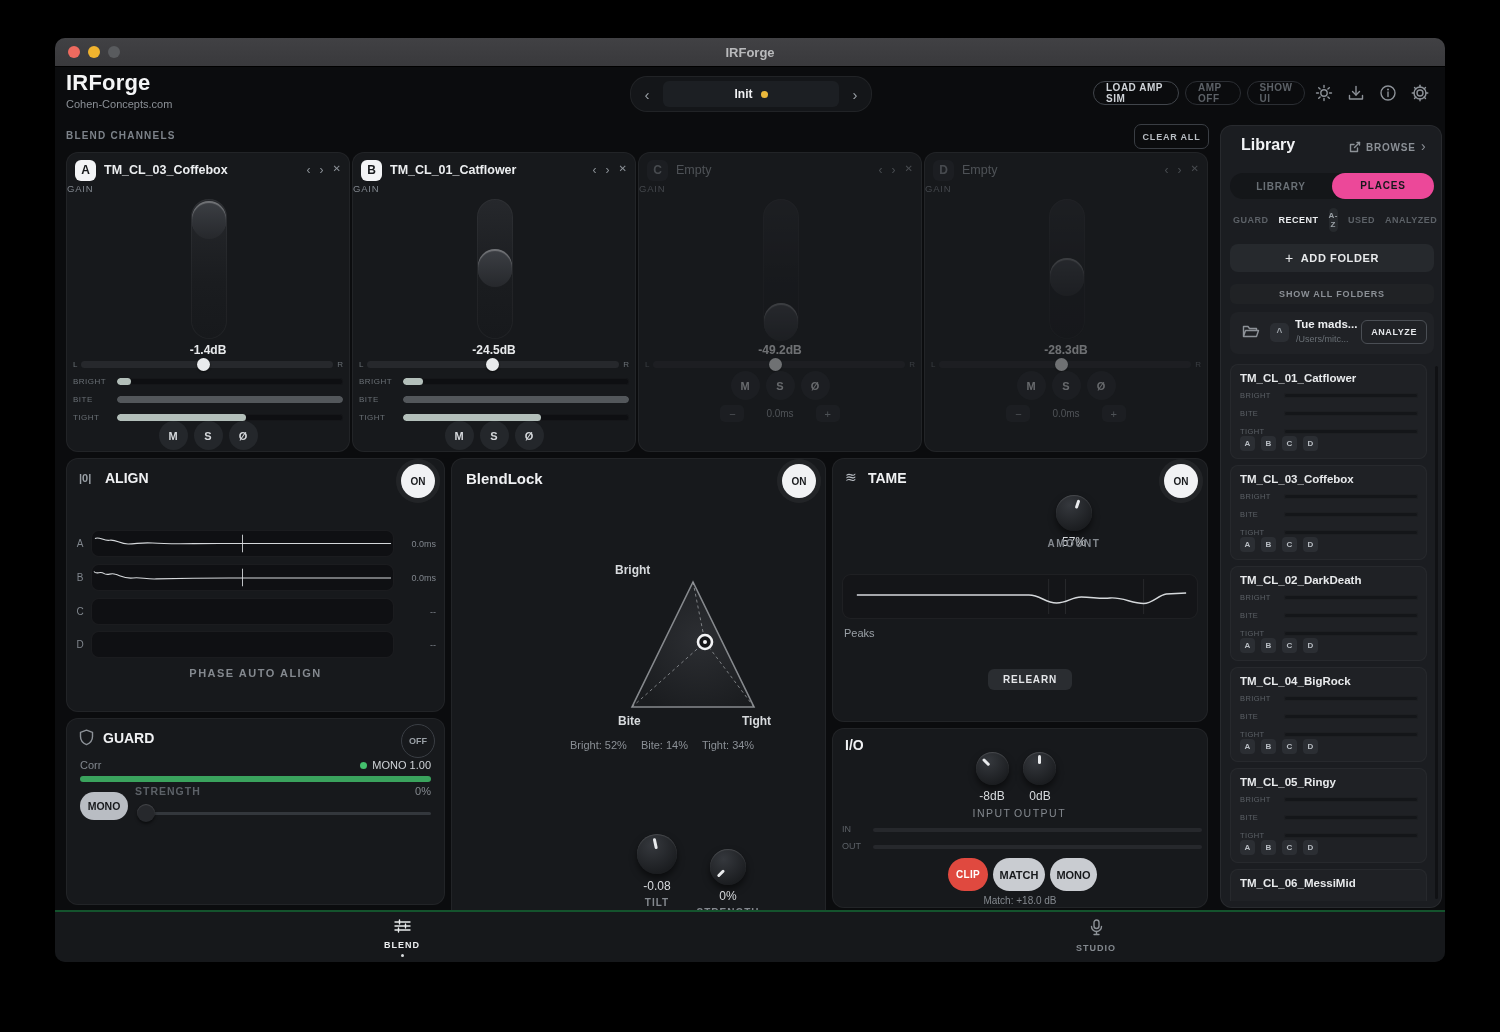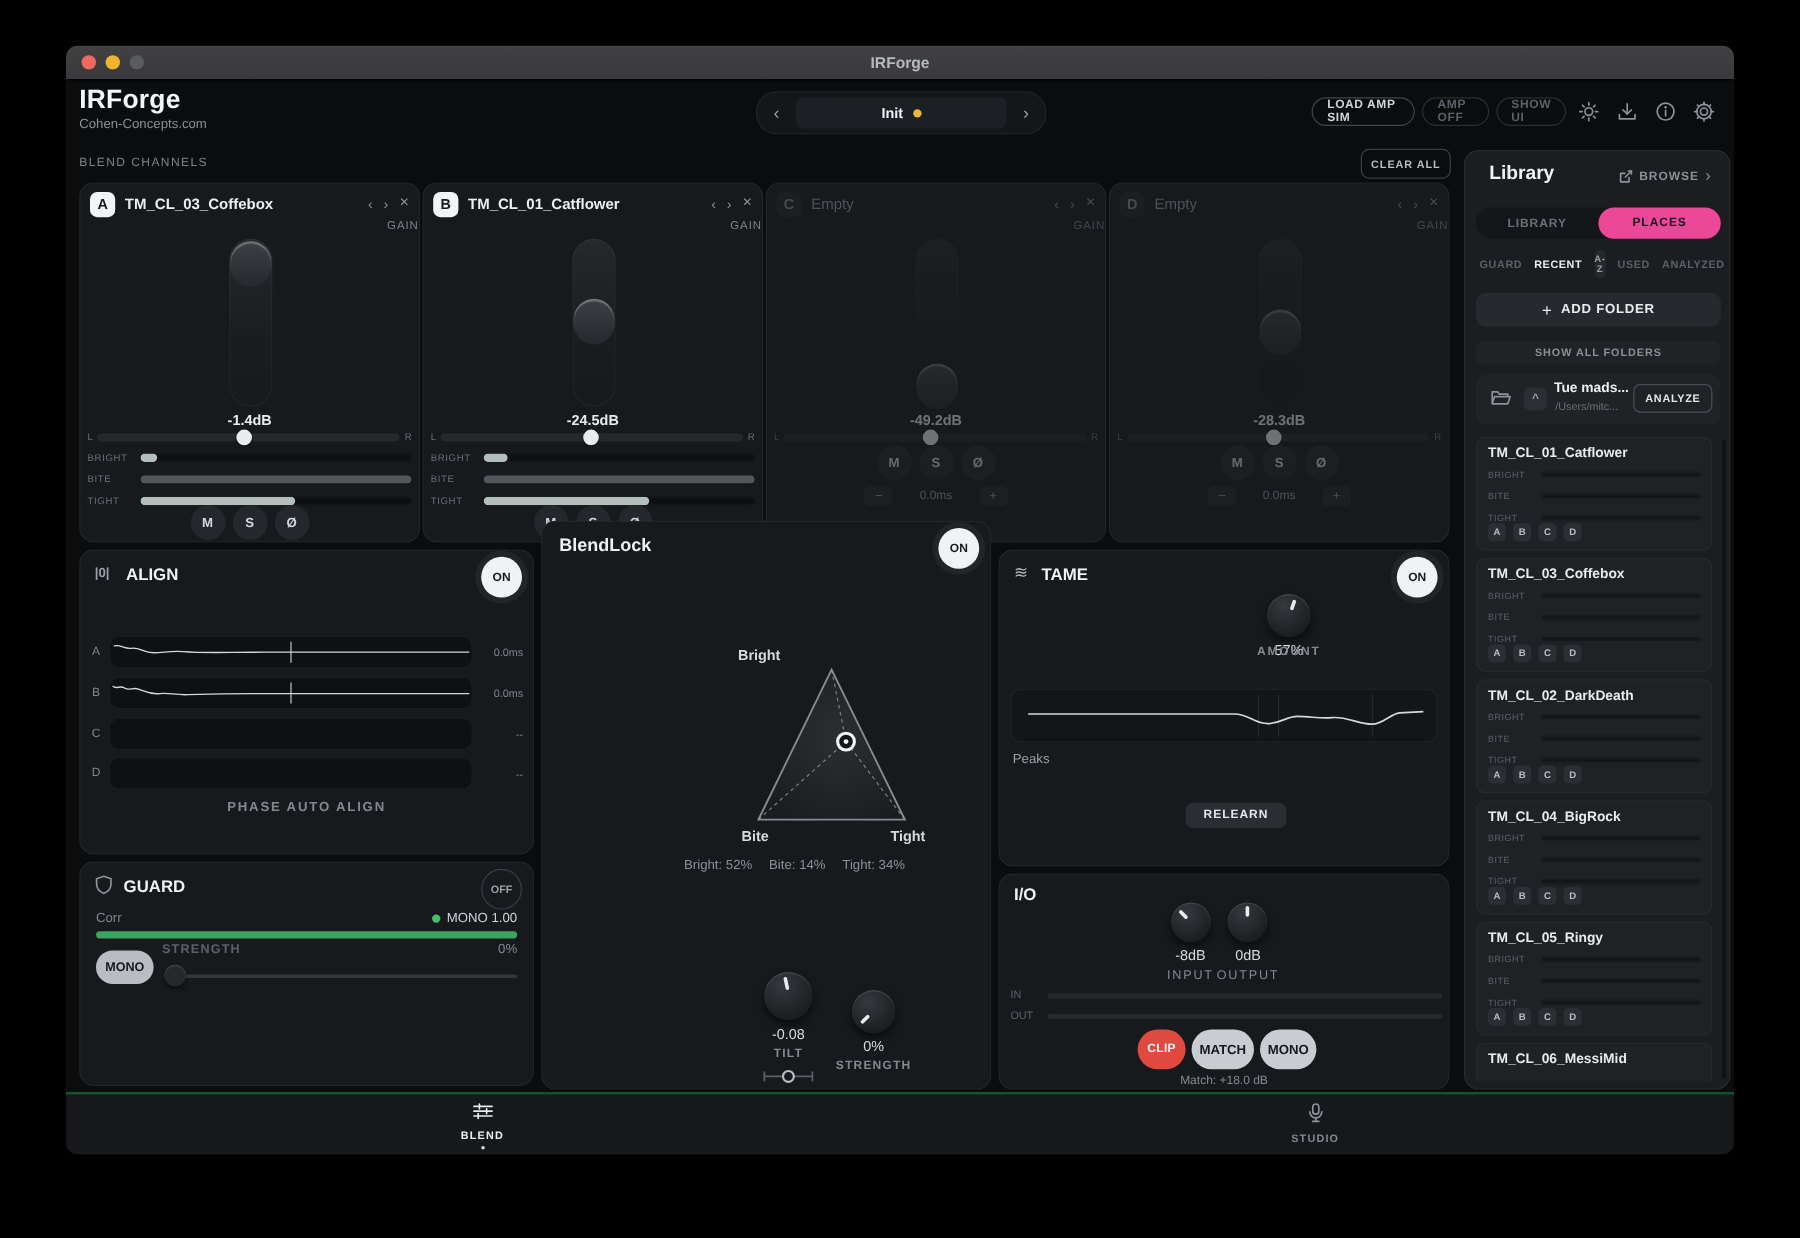--- a/index.html
+++ b/index.html
@@ -17,39 +17,39 @@
   .preset-nav{position:absolute;left:575px;top:38px;width:240px;height:34px;border-radius:17px;background:#141619;border:1px solid rgba(255,255,255,.06);display:flex;align-items:center;}
   .preset-chev{width:32px;text-align:center;color:#9aa0a6;font-size:15px;cursor:default;}
   .preset-box{flex:1;height:26px;background:#1c1f23;border-radius:6px;display:flex;align-items:center;justify-content:center;gap:8px;}
   .preset-name{font-size:12px;font-weight:bold;color:#f0f1f3;}
   .preset-dot{width:7px;height:7px;border-radius:50%;background:#eab83b;}
   .hdr-btn{position:absolute;top:43px;height:24px;border:1px solid #41454b;border-radius:13px;display:flex;align-items:center;justify-content:center;font-size:10px;font-weight:bold;letter-spacing:.5px;color:#cfd3d8;padding:0 12px;box-sizing:border-box;}
   .hdr-btn.dim{border-color:#2b2e33;color:#5c6167;}
   .hdr-ic{position:absolute;top:46px;width:18px;height:18px;}
   .hdr-ic svg{width:18px;height:18px;display:block;}
   
-  .section-label{position:absolute;left:11px;top:92px;font-size:10px;font-weight:normal;letter-spacing:1.2px;color:#7d838a;text-align:right;}
+  .section-label{position:absolute;left:11px;top:92px;font-size:10px;font-weight:bold;letter-spacing:1.2px;color:#7d838a;text-align:right;}
   .clearall{position:absolute;left:1079px;top:86px;width:73px;height:23px;border:1px solid #3a3e44;border-radius:7px;display:flex;align-items:center;justify-content:center;font-size:9px;font-weight:bold;letter-spacing:.8px;color:#b9bec4;}
   
   .panel{position:absolute;background:#17191c;border:1px solid rgba(255,255,255,.05);border-radius:12px;box-sizing:border-box;}
   .panel-title{font-size:14px;font-weight:bold;color:#f0f1f3;}
   .onbtn{position:absolute;width:34px;height:34px;border-radius:50%;background:#f1f2f4;color:#17191c;font-size:10px;font-weight:bold;display:flex;align-items:center;justify-content:center;box-shadow:0 0 0 5px rgba(255,255,255,.05);}
   .offbtn{position:absolute;width:34px;height:34px;border-radius:50%;background:transparent;border:1px solid #3a3e44;color:#9aa0a6;font-size:9px;font-weight:bold;display:flex;align-items:center;justify-content:center;box-sizing:border-box;}
   
   .channel{width:284px;height:300px;top:114px;}
   .channel.empty .dimwrap{opacity:.42;}
   .ch-head{position:absolute;left:8px;right:8px;top:6px;height:22px;display:flex;align-items:center;gap:8px;}
   .badge{width:21px;height:21px;border-radius:6px;display:flex;align-items:center;justify-content:center;font-size:12px;font-weight:bold;}
   .badge.loaded{background:#f3f4f6;color:#17191c;}
   .badge.off{background:#24272b;color:#8b9096;}
   .ch-title{flex:1;font-size:12.5px;font-weight:bold;color:#eceef0;white-space:nowrap;overflow:hidden;}
   .channel.empty .ch-title{color:#9aa0a6;font-weight:normal;}
   .ch-nav{display:flex;gap:9px;color:#8b9096;font-size:12px;}
   .ch-nav span{cursor:default;}
-  .gain-label{position:absolute;left:0;right:0;top:30px;text-align:right;font-size:9.5px;letter-spacing:.8px;color:#80868d;}
+  .gain-label{position:absolute;left:0;right:0;top:30px;text-align:left;font-size:9.5px;letter-spacing:.8px;color:#80868d;}
   .fader{position:absolute;left:124px;top:46px;width:36px;height:140px;border-radius:18px;background:linear-gradient(180deg,#26282c,#1a1c1f 60%,#17191c);box-shadow:inset 0 0 0 1px rgba(255,255,255,.04);}
   .fader-handle{position:absolute;left:1px;right:1px;height:38px;border-radius:17px;background:linear-gradient(180deg,#3c3f44,#26282c);box-shadow:inset 0 2px 1px rgba(255,255,255,.28);}
   .gain-value{position:absolute;left:0;right:0;top:190px;text-align:center;font-size:12px;font-weight:bold;color:#e8eaec;}
   .pan-row{position:absolute;left:6px;right:6px;top:204px;height:14px;display:flex;align-items:center;gap:4px;}
   .pan-lab{font-size:8px;color:#6a7076;}
   .pan-track{flex:1;height:7px;border-radius:4px;background:#26282c;position:relative;}
   .pan-handle{position:absolute;top:-3px;width:13px;height:13px;border-radius:50%;background:#e9ebed;box-shadow:0 1px 2px rgba(0,0,0,.6);}
   .sl-row{position:absolute;left:6px;right:6px;height:12px;display:flex;align-items:center;}
   .sl-lab{width:44px;font-size:8px;letter-spacing:.5px;color:#6a7076;}
   .sl-track{flex:1;height:7px;border-radius:4px;background:#0e0f12;position:relative;overflow:hidden;box-shadow:inset 0 0 0 1px rgba(255,255,255,.03);}
@@ -424,21 +424,21 @@
     </div>
     <div class="greenbar" style="left:13px;right:13px;top:57px"></div>
     <div class="mono-pill" style="left:13px;top:73px">MONO</div>
     <span class="abs" style="left:68px;top:66px;font-size:10.5px;font-weight:bold;letter-spacing:1px;color:#5c6167">STRENGTH</span>
     <span class="abs" style="right:13px;top:66px;font-size:11px;color:#84898f">0%</span>
     <div class="gslider" style="left:70px;right:13px;top:93px">
         <span class="gknob"></span>
       </div>
   </div>
 
-  <div class="panel" style="left:396px;top:396px;width:375px;height:474px">
+  <div class="panel" style="left:396px;top:420px;width:375px;height:474px">
     <span class="panel-title abs" style="left:14px;top:11px;font-size:15px">BlendLock</span>
     <div class="onbtn" style="right:9px;top:5px">ON</div>
 
     <span class="tri-lab" style="left:163px;top:104px">Bright</span>
     <div class="abs" style="left:177px;top:120px;width:128px;height:132px">
       <svg width="128" height="132" viewBox="0 0 128 132">
         <defs>
             <radialGradient id="trig" cx="55%" cy="45%" r="65%">
               <stop offset="0%" stop-color="#2c2e32"></stop>
               <stop offset="100%" stop-color="#1a1c1f"></stop>

